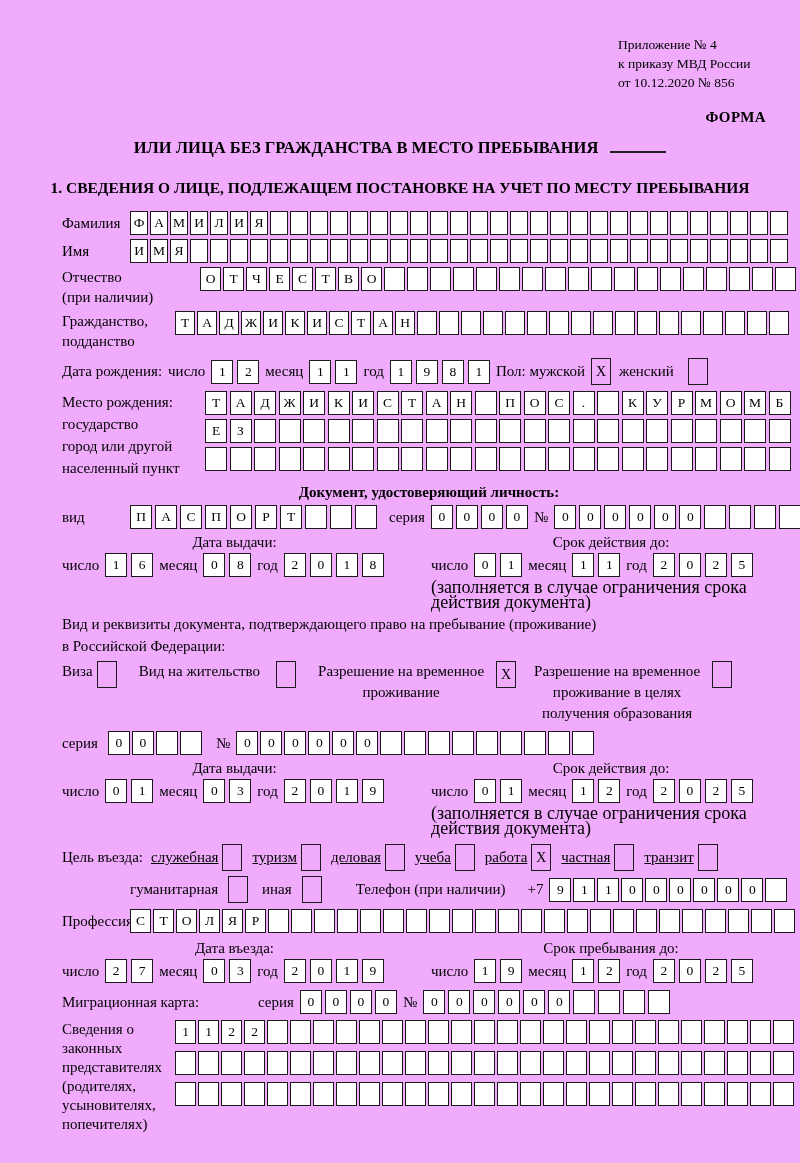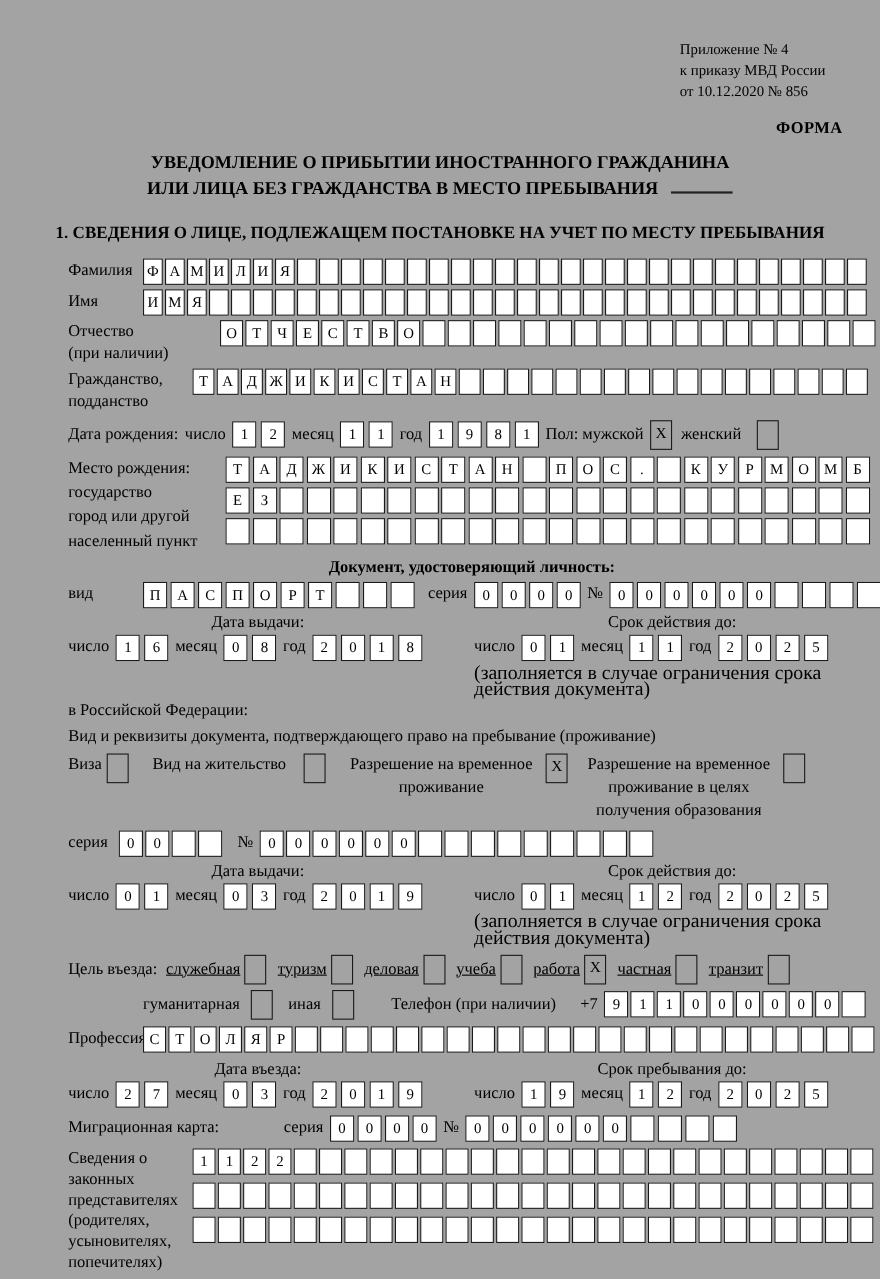--- a/index.html
+++ b/index.html
@@ -1,16 +1,16 @@
 <!DOCTYPE html>
 <html><head>
 <meta charset="utf-8">
 <style>
   html,body{margin:0;padding:0;background:#888;}
-  .page{width:800px;height:1163px;margin:0 auto;background:#a3a3a3;color:#000;
+  .page{width:800px;height:1163px;margin:0 auto;background:#f0abfc;color:#000;
         font-family:"Liberation Serif",serif;font-size:15px;box-sizing:border-box;
         padding-top:36px;overflow:hidden;position:relative;}
   
   .annex{margin-left:618px;width:178px;font-size:13.5px;line-height:1.4;}
   .annex-sub{margin-top:6px;}
   .forma{font-weight:bold;text-align:right;padding-right:34px;margin-top:16px;font-size:15px;letter-spacing:.4px;}
   .title{text-align:center;font-weight:bold;font-size:16.5px;margin-top:10px;line-height:1.42;}
   .blank-line{display:inline-block;width:56px;height:13px;border-bottom:2px solid #222;margin-left:12px;}
   .sec{font-weight:bold;text-align:center;font-size:15.5px;margin-top:20px;}
   .body{margin:14px 4px 0 62px;}
@@ -56,21 +56,20 @@
 <div class="page">
 
   <div class="annex">
     <div>Приложение № 4</div>
     <div>к приказу МВД России</div>
     <div>от 10.12.2020 № 856</div>
   </div>
   <div class="forma">ФОРМА</div>
 
   <div class="title">
-    <div>УВЕДОМЛЕНИЕ О ПРИБЫТИИ ИНОСТРАННОГО ГРАЖДАНИНА</div>
     <div>
       <span>ИЛИ ЛИЦА БЕЗ ГРАЖДАНСТВА В МЕСТО ПРЕБЫВАНИЯ</span><span class="blank-line"></span>
     </div>
   </div>
 
   <div class="sec">1. СВЕДЕНИЯ О ЛИЦЕ, ПОДЛЕЖАЩЕМ ПОСТАНОВКЕ НА УЧЕТ ПО МЕСТУ ПРЕБЫВАНИЯ</div>
 
   <div class="body">
 
     <div class="frow" style="--cw:18px">
@@ -416,22 +415,22 @@
               <span class="cell">2</span>
               <span class="cell">0</span>
               <span class="cell">2</span>
               <span class="cell">5</span>
             </span>
         </div>
         <div class="dnote">(заполняется в случае ограничения срока действия документа)</div>
       </div>
     </div>
 
+    <div style="margin-top:5px;line-height:19px">Вид и реквизиты документа, подтверждающего право на пребывание (проживание)</div>
     <div style="margin-top:3px;line-height:19px">в Российской Федерации:</div>
-    <div style="margin-top:5px;line-height:19px">Вид и реквизиты документа, подтверждающего право на пребывание (проживание)</div>
 
     <div class="permits">
       <div class="pitem">
         <span class="plines">
           <span>Виза</span>
         </span>
         <span class="cbx" style="margin-left:4px"></span>
       </div>
       <div class="pitem" style="margin-left:22px">
         <span class="plines">

